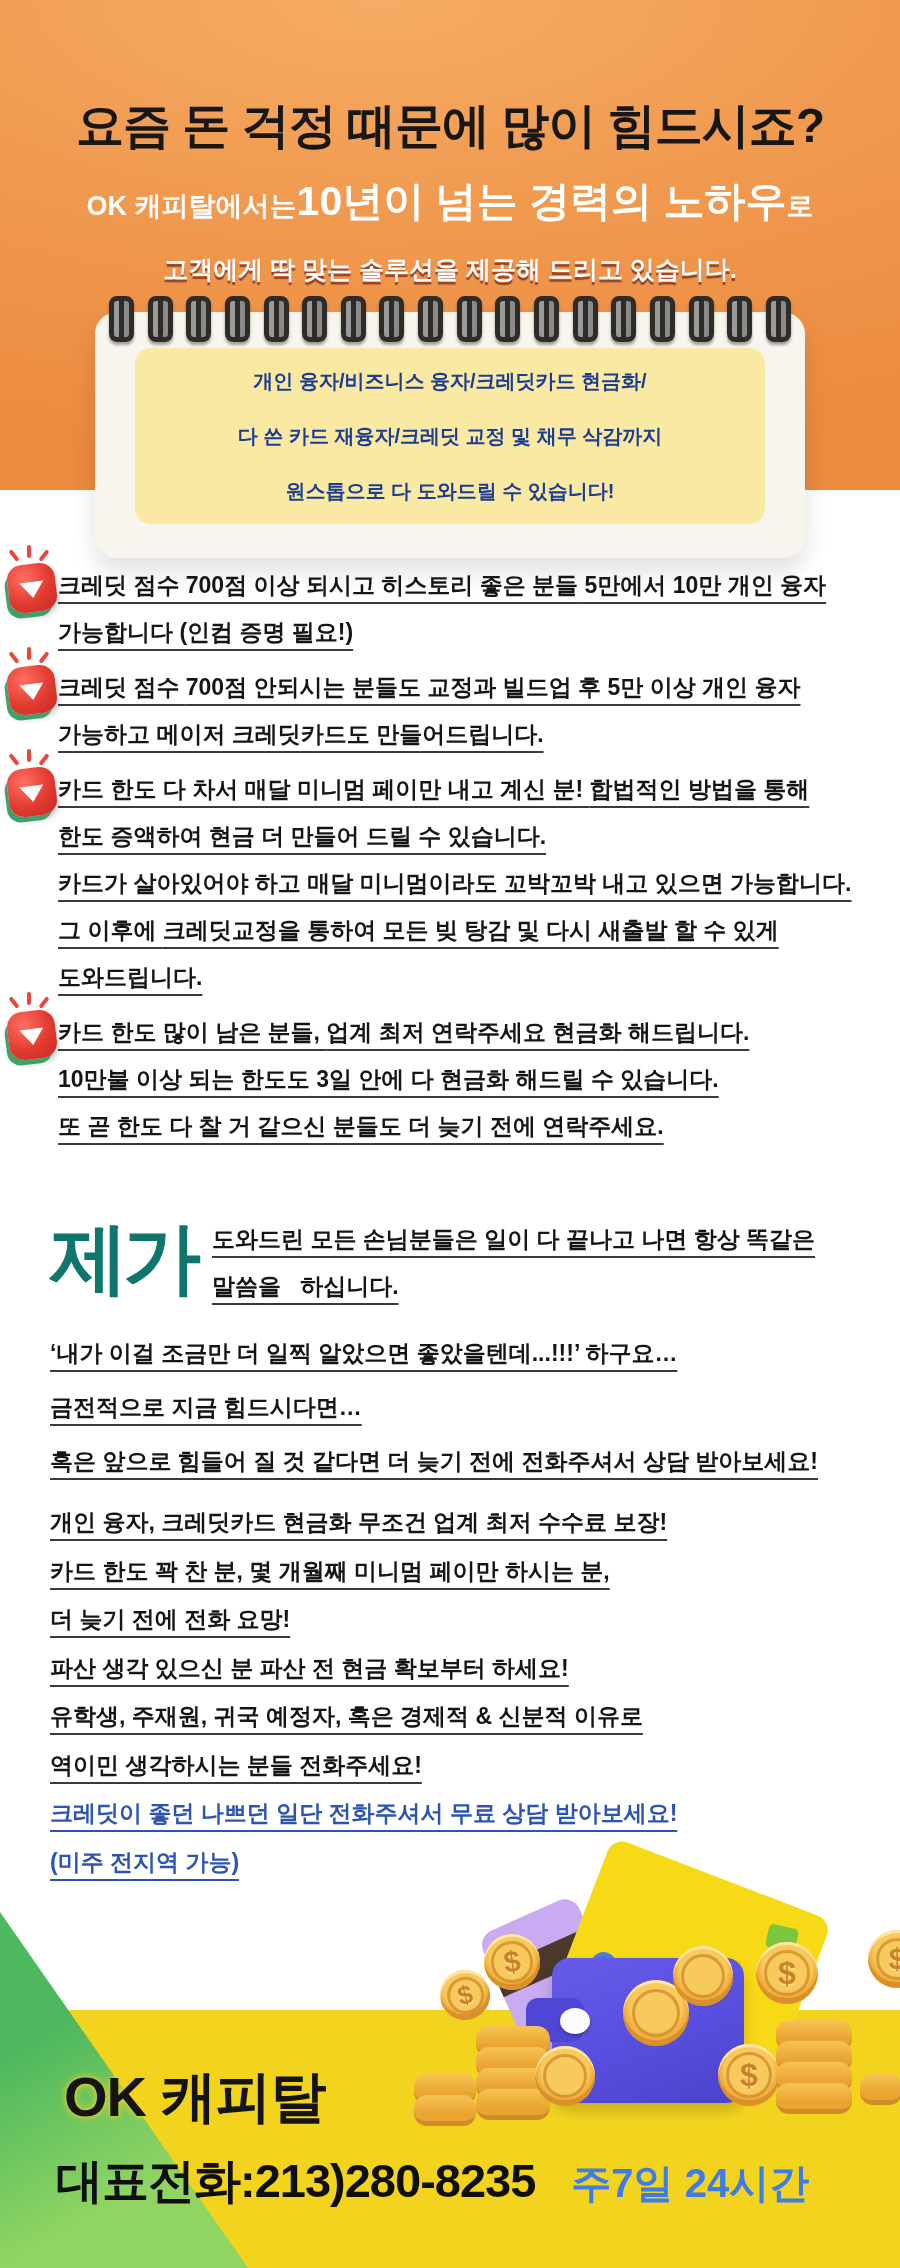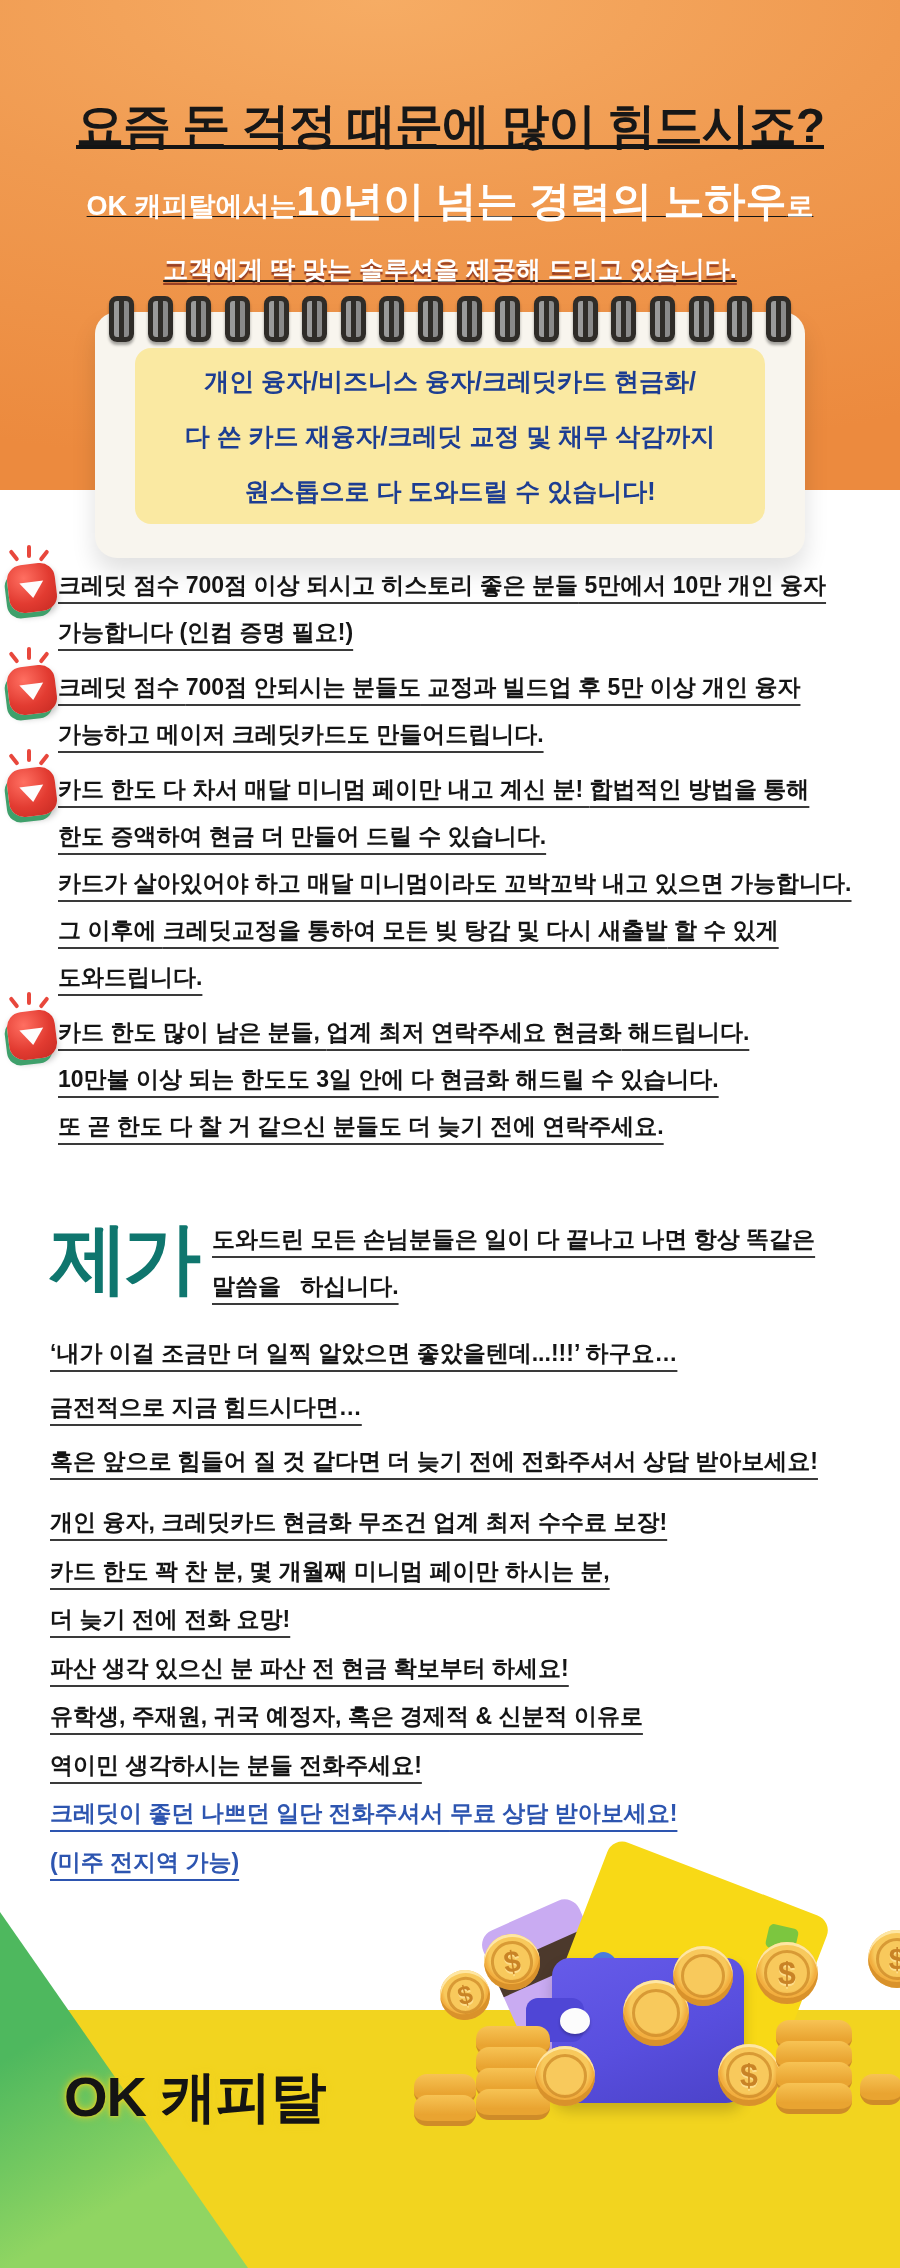--- a/index.html
+++ b/index.html
@@ -1,40 +1,40 @@
 <!DOCTYPE html>
 <html><head>
 <meta charset="utf-8">
 <style>
   body{margin:0;background:#e9e9e9;}
   .canvas{position:relative;width:900px;height:2268px;overflow:hidden;margin:0 auto;
           background:#ffffff;font-family:"Liberation Sans","DejaVu Sans",sans-serif;color:#141414;}
 
   
   .hero{position:absolute;left:0;top:0;width:900px;height:490px;text-align:center;
-        background:radial-gradient(130% 95% at 42% 0%,#f6ac64 0%,#f09a50 45%,#ec8a3e 100%);text-decoration:underline;}
+        background:radial-gradient(130% 95% at 42% 0%,#f6ac64 0%,#f09a50 45%,#ec8a3e 100%);}
   .hero-title{padding-top:94px;font-size:48px;font-weight:800;color:#171717;letter-spacing:-1px;white-space:nowrap;}
   .hero-sub{margin-top:16px;color:#fff;font-weight:800;white-space:nowrap;}
   .hero-sub .s{font-size:27px;}
   .hero-sub .xl{font-size:41px;}
   .hero-sub2{margin-top:24px;color:#fff;font-size:25px;font-weight:800;white-space:nowrap;
              text-shadow:0 3px 1px rgba(142,54,32,.9);}
 
   
   .notebook{position:absolute;left:95px;top:312px;width:710px;height:246px;background:#f8f5ee;
             border-radius:22px;box-shadow:0 14px 24px rgba(0,0,0,.12);}
   .notebook::after{content:'';position:absolute;left:14px;right:14px;bottom:-10px;height:16px;
             background:#eeebe0;border-radius:0 0 18px 18px;z-index:-1;}
   .coils{position:absolute;top:-16px;left:14px;right:14px;height:40px;display:flex;justify-content:space-between;}
   .coils i{display:block;width:15px;height:36px;border:5px solid #2f2c28;border-radius:8px;
            background:linear-gradient(90deg,#9a9a9a 0 35%,#2f2c28 35% 65%,#8a8a8a 65% 100%);
            box-shadow:0 3px 3px rgba(0,0,0,.35);}
   .note-box{margin:36px 40px 0;height:176px;background:#fae9a2;border-radius:16px;
             display:flex;flex-direction:column;justify-content:center;text-align:center;}
-  .note-box .nline{font-size:25px;font-weight:800;color:#1c3d92;line-height:55px;white-space:nowrap;}
+  .note-box .nline{font-size:20px;font-weight:800;color:#1c3d92;line-height:55px;white-space:nowrap;}
 
   
   .ln{font-size:23px;font-weight:600;line-height:47px;color:#151515;white-space:nowrap;
       text-decoration:underline;text-decoration-thickness:2px;text-underline-offset:9px;text-decoration-color:#3a3a3a;}
   .ln .b,.b{font-weight:900;}
   .blue{color:#2d55b0;text-decoration-color:#2d55b0;}
 
   .bullets{position:absolute;left:58px;top:562px;right:30px;}
   .grp{position:relative;margin-bottom:8px;}
 
@@ -272,15 +272,19 @@
           <i></i>
           <i></i>
           <i></i>
         </div>
       <div class="stack s-sliver">
           <i></i>
         </div>
     </div>
 
     <div class="company">OK 캐피탈</div>
+    <div class="phones">
+      <span class="phone">대표전화:213)280-8235</span>
+      <span class="hours">주7일 24시간</span>
+    </div>
   </footer>
 
 </div>
 
 </body></html>

